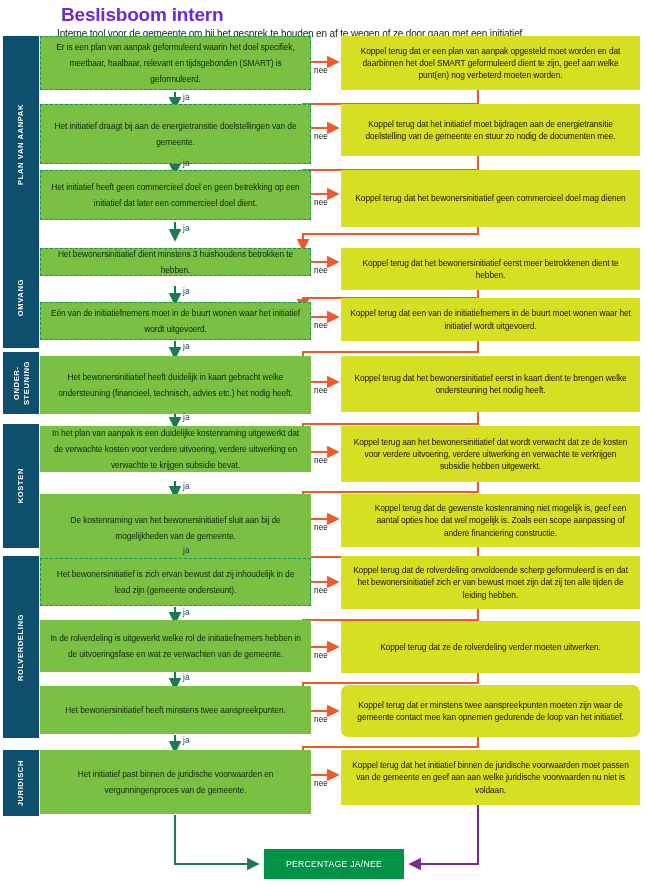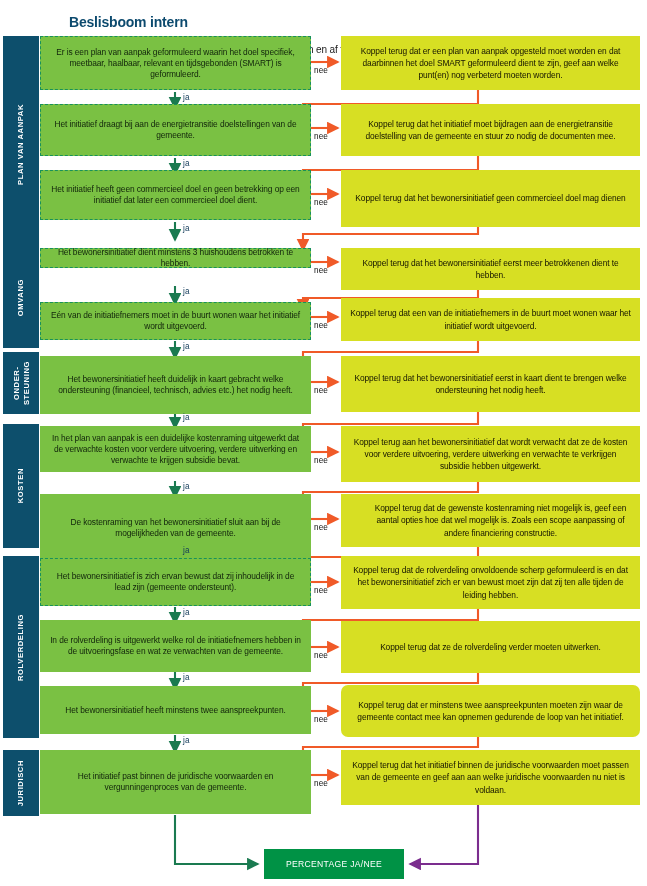--- a/index.html
+++ b/index.html
@@ -13,22 +13,22 @@
   }
   #page {
     position: relative;
     width: 647px; height: 886px;
     background: #ffffff;
   }
 
   
   #header { position: absolute; left: 57px; top: 2px; width: 580px; }
   #title {
-    font-size: 14px; font-weight: bold; color: #0c4a6e;
-    letter-spacing: -0.2px; line-height: 17px; margin: 12px;
+    font-size: 19px; font-weight: bold; color: #6d28d9;
+    letter-spacing: -0.2px; line-height: 17px; margin: 4px;
   }
   #subtitle {
     font-size: 10px; color: #1a1a1a; line-height: 14px;
     margin: 1px 0 0 0; letter-spacing: -0.15px;
   }
 
   
   #wires { position: absolute; left: 0; top: 0; width: 647px; height: 886px; }
 
   
@@ -52,21 +52,21 @@
   .qbox, .fbox {
     position: absolute;
     display: flex; align-items: center; justify-content: center;
     text-align: center;
     color: #11240b;
     padding: 3px 8px;
   }
   .qbox {
     left: 40px; width: 271px;
     background: #7ac143;
-    font-size: 8.4px; line-height: 11px;
+    font-size: 8.4px; line-height: 16px;
     letter-spacing: -0.1px;
   }
   .qbox.dashed { border: 1.6px dashed #18915b; }
   .fbox {
     left: 341px; width: 299px;
     background: #d7df23;
     font-size: 8.4px; line-height: 12.2px;
     letter-spacing: -0.1px;
     color: #141400;
   }
@@ -178,27 +178,27 @@
   <div class="cat" style="top:556px; height:182px;">
     <span>ROLVERDELING</span>
   </div>
   <div class="cat" style="top:750px; height:66px;">
     <span>JURIDISCH</span>
   </div>
 
   <div class="qbox dashed" style="top:36px; height:54px;">
     <span>Er is een plan van aanpak geformuleerd waarin het doel specifiek, meetbaar, haalbaar, relevant en tijdsgebonden (SMART) is geformuleerd.</span>
   </div>
-  <div class="qbox dashed" style="top:104px; height:52px;">
+  <div class="qbox dashed" style="top:104px; height:60px;">
     <span>Het initiatief draagt bij aan de energietransitie doelstellingen van de gemeente.</span>
   </div>
   <div class="qbox dashed" style="top:170px; height:50px;">
     <span>Het initiatief heeft geen commercieel doel en geen betrekking op een initiatief dat later een commercieel doel dient.</span>
   </div>
-  <div class="qbox dashed" style="top:248px; height:20px;">
+  <div class="qbox dashed" style="top:248px; height:28px;">
     <span>Het bewonersinitiatief dient minstens 3 huishoudens betrokken te hebben.</span>
   </div>
   <div class="qbox dashed" style="top:302px; height:38px;">
     <span>Eén van de initiatiefnemers moet in de buurt wonen waar het initiatief wordt uitgevoerd.</span>
   </div>
   <div class="qbox" style="top:356px; height:58px;">
     <span>Het bewonersinitiatief heeft duidelijk in kaart gebracht welke ondersteuning (financieel, technisch, advies etc.) het nodig heeft.</span>
   </div>
   <div class="qbox" style="top:426px; height:46px;">
     <span>In het plan van aanpak is een duidelijke kostenraming uitgewerkt dat de verwachte kosten voor verdere uitvoering, verdere uitwerking en verwachte te krijgen subsidie bevat.</span>

